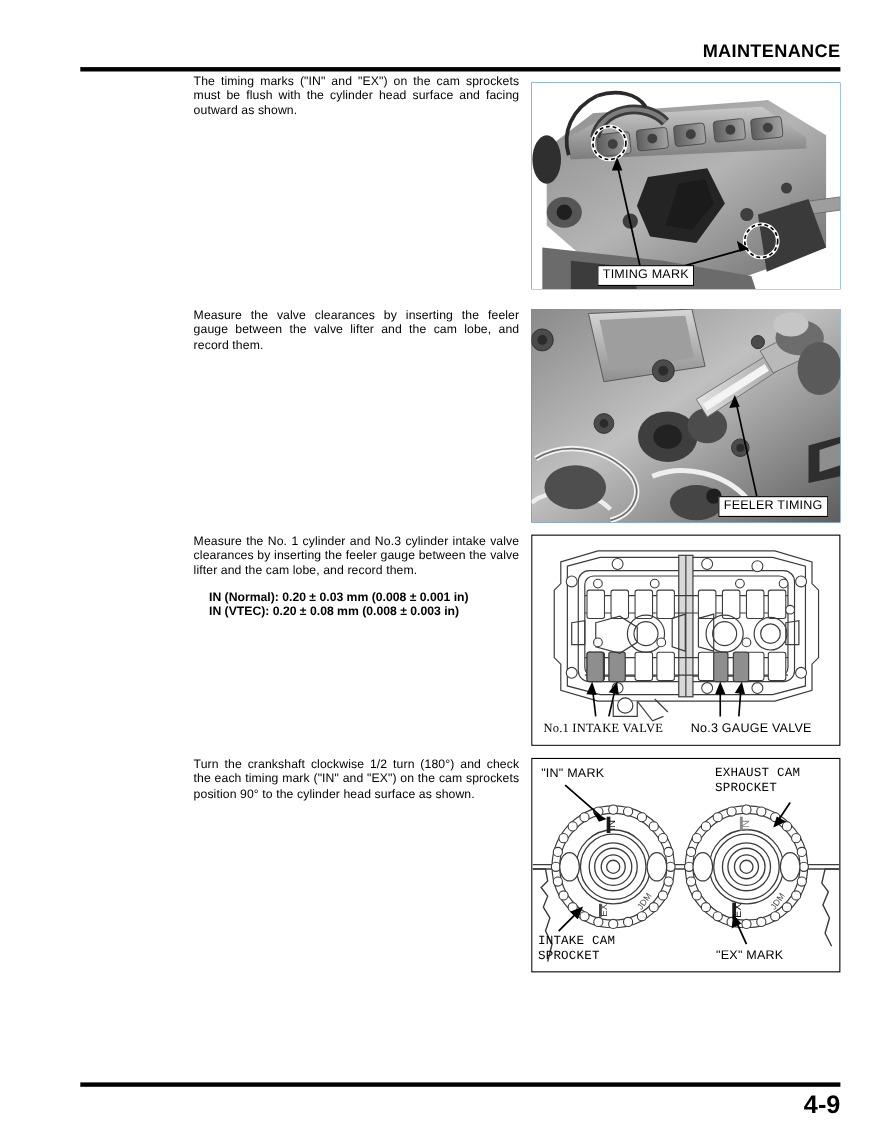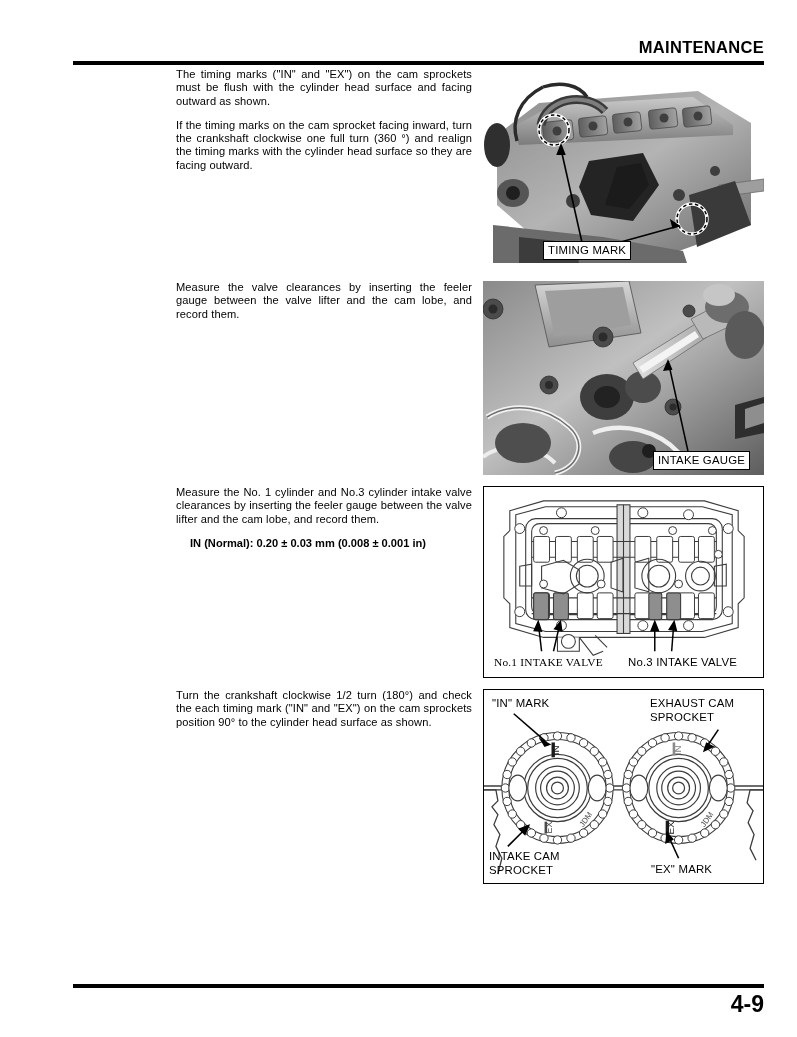--- a/index.html
+++ b/index.html
@@ -138,20 +138,21 @@
     background: transparent;
     border: none;
     font-size: 11.4px;
     line-height: 13px;
     white-space: nowrap;
     letter-spacing: 0.2px;
   }
   .callout-2line {
     white-space: pre-line;
     line-height: 13.5px;
+    font-family: Liberation Mono, monospace;
   }
 
   
   .lbl-timing-mark { left: 60px; top: 166px; }
   .lbl-feeler-gauge { left: 170px; top: 170px; }
   .lbl-no1-valve { left: 10px; top: 169px; font-family: Liberation Serif, serif; }
   .lbl-no3-valve { left: 144px; top: 169px; }
   .lbl-in-mark { left: 8px; top: 7px; }
   .lbl-exhaust-cam { left: 166px; top: 7px; }
   .lbl-intake-cam { left: 5px; top: 160px; }
@@ -160,30 +161,30 @@
 </head>
 <body>
 
 <div class="header">
   <div class="header-title">MAINTENANCE</div>
   <div class="header-rule"></div>
 </div>
 
 <div class="textcol block-1">
   <p class="para">The timing marks ("IN" and "EX") on the cam sprockets must be flush with the cylinder head surface and facing outward as shown.</p>
-  <p class="para">If the timing marks on the cam sprocket facing inward, turn the crankshaft clockwise one full turn (360 °) and realign the timing marks with the cylinder head surface so they are facing outward.</p>
 </div>
 
 <div class="textcol block-2">
   <p class="para">Measure the valve clearances by inserting the feeler gauge between the valve lifter and the cam lobe, and record them.</p>
 </div>
 
 <div class="textcol block-3">
   <p class="para">Measure the No. 1 cylinder and No.3 cylinder intake valve clearances by inserting the feeler gauge between the valve lifter and the cam lobe, and record them.</p>
   <p class="spec-line">IN (Normal): 0.20 ± 0.03 mm (0.008 ± 0.001 in)</p>
+  <p class="spec-line">IN (VTEC): 0.20 ± 0.08 mm (0.008 ± 0.003 in)</p>
 </div>
 
 <div class="textcol block-4">
   <p class="para">Turn the crankshaft clockwise 1/2 turn (180°) and check the each timing mark ("IN" and "EX") on the cam sprockets position 90° to the cylinder head surface as shown.</p>
 </div>
 
 <div class="fig fig-photo fig1">
   <svg viewBox="0 0 281 188" preserveAspectRatio="none">
     <defs>
       <linearGradient id="g1a" x1="0" y1="0" x2="1" y2="1">
@@ -320,21 +321,21 @@
     <ellipse cx="236" cy="14" rx="16" ry="11" fill="#c6c6c6"></ellipse>
 
     <polygon points="252,124 281,116 281,152 252,158" fill="#2e2e2e"></polygon>
     <polygon points="262,128 281,122 281,142 262,148" fill="#8e8e8e"></polygon>
 
     <g stroke="#000000" stroke-width="1.5" fill="#000000">
       <line x1="208" y1="184" x2="186" y2="84"></line>
       <polygon points="185,80 181.2,89.1 188.4,88.2"></polygon>
     </g>
   </svg>
-  <div class="callout lbl-feeler-gauge">INTAKE GAUGE</div>
+  <div class="callout lbl-feeler-gauge">FEELER TIMING</div>
 </div>
 
 <div class="fig fig-line fig3">
   <svg viewBox="0 0 281 192" preserveAspectRatio="none">
     <rect x="0" y="0" width="281" height="192" fill="#ffffff"></rect>
     <g stroke="#3c3c3c" fill="none" stroke-width="1.1">
 
       <path d="M26,24 L60,14 L222,14 L256,24 L256,44 L262,50 L262,112 L256,118 L256,142 L222,152 L60,152 L26,142 L26,118 L20,112 L20,50 L26,44 Z"></path>
       <path d="M32,28 L62,20 L220,20 L250,28 L250,138 L220,146 L62,146 L32,138 Z"></path>
 
@@ -430,21 +431,21 @@
       <line x1="70" y1="166" x2="76" y2="140"></line>
       <polygon points="77,136 71.2,143.4 78.2,145"></polygon>
 
       <line x1="172" y1="166" x2="172" y2="140"></line>
       <polygon points="172,136 168.4,145 175.6,145"></polygon>
       <line x1="189" y1="166" x2="191" y2="140"></line>
       <polygon points="191.5,136 186.6,143.9 193.7,144.8"></polygon>
     </g>
   </svg>
   <div class="callout-plain lbl-no1-valve">No.1 INTAKE VALVE</div>
-  <div class="callout-plain lbl-no3-valve">No.3 INTAKE VALVE</div>
+  <div class="callout-plain lbl-no3-valve">No.3 GAUGE VALVE</div>
 </div>
 
 <div class="fig fig-line fig4">
   <svg viewBox="0 0 281 195" preserveAspectRatio="none">
     <rect x="0" y="0" width="281" height="195" fill="#ffffff"></rect>
 
     <g stroke="#3c3c3c" stroke-width="1.3" fill="none">
       <line x1="0" y1="97" x2="281" y2="97"></line>
       <line x1="0" y1="101" x2="281" y2="101"></line>
 

